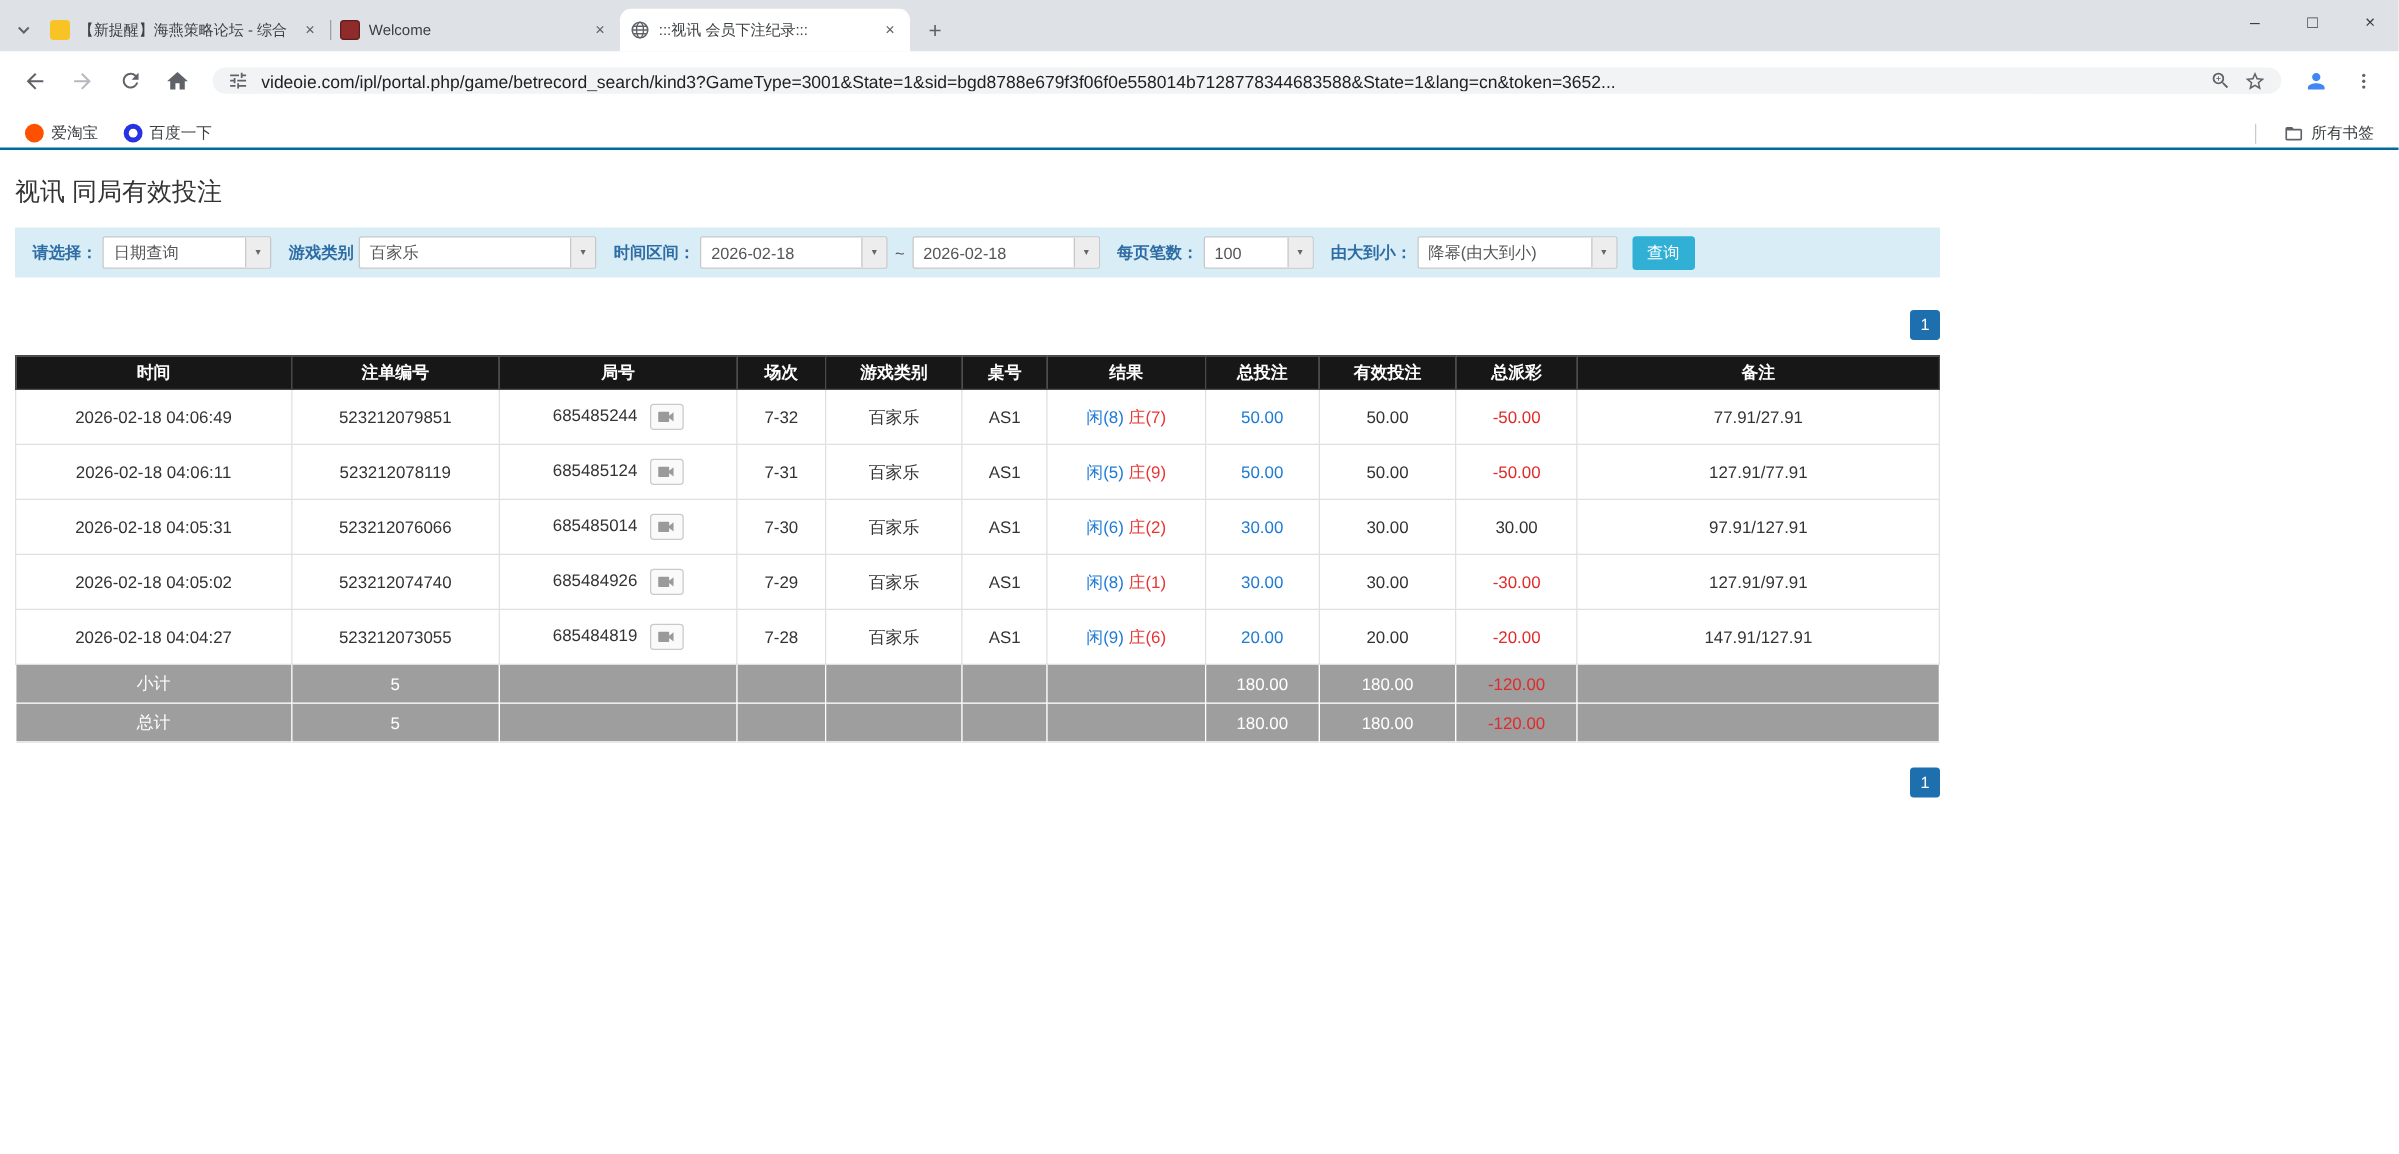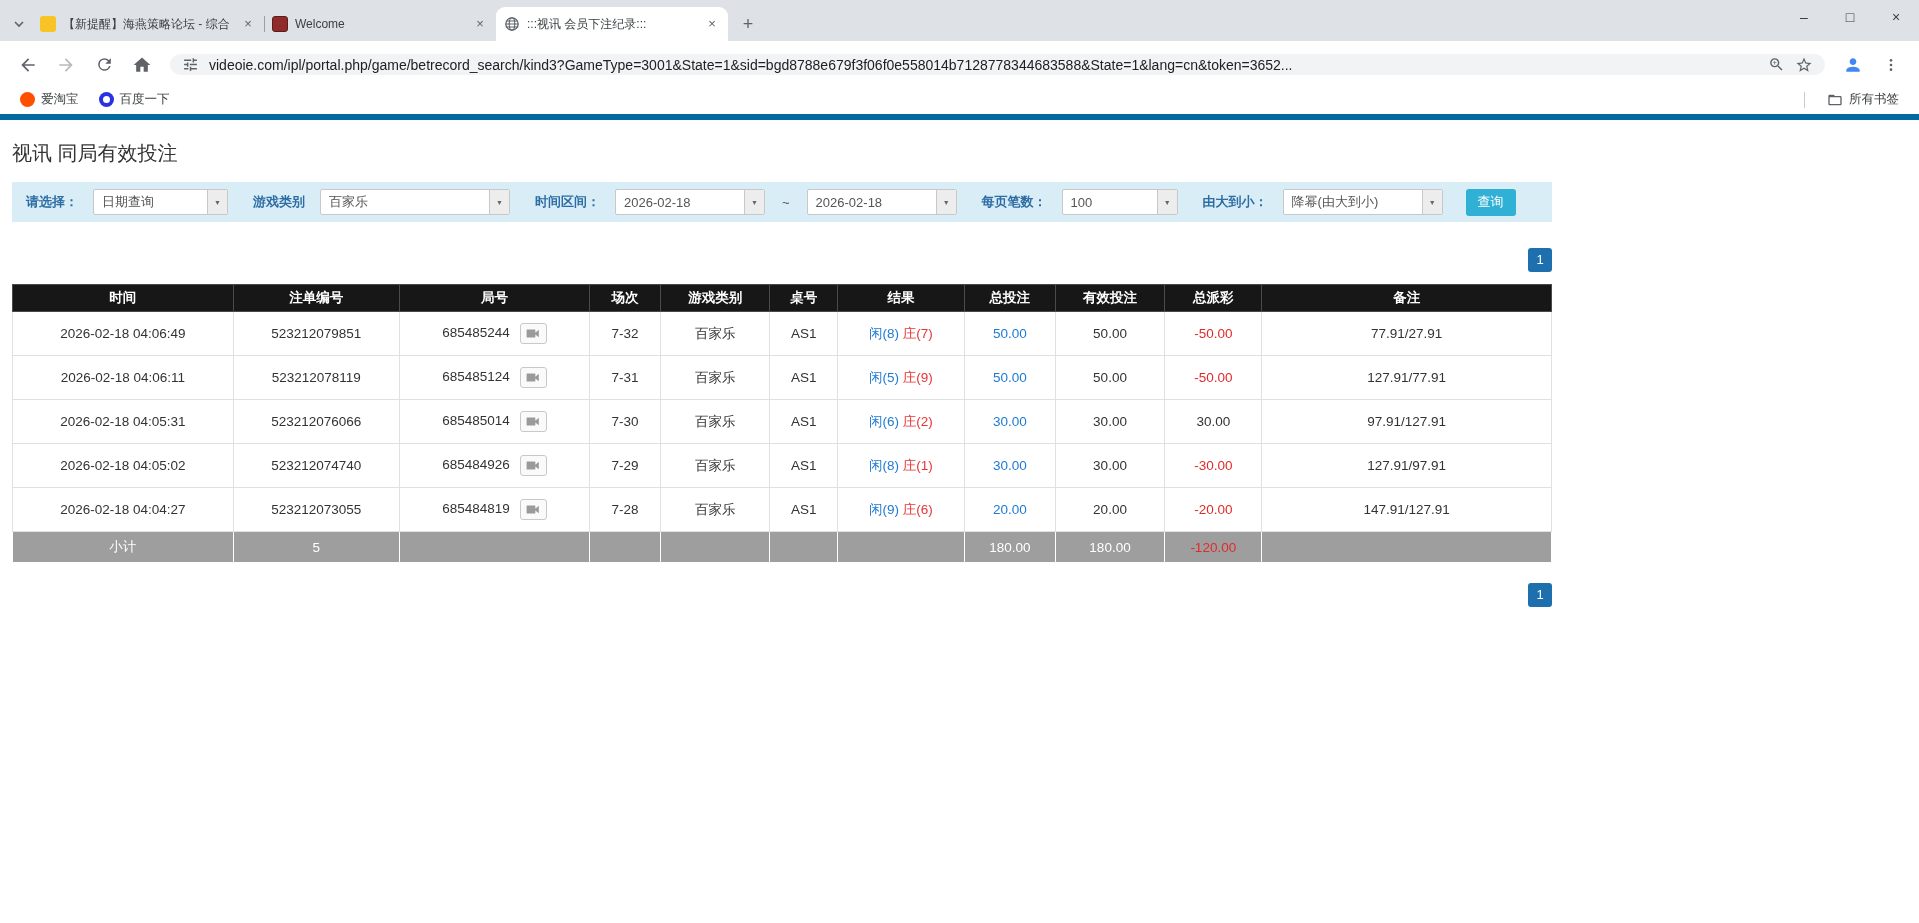--- a/index.html
+++ b/index.html
@@ -24,42 +24,42 @@
   .win-controls { position:absolute; right:0; top:0; height:34px; display:flex; }
   .win-btn { width:46px; height:34px; display:flex; align-items:center; justify-content:center;
     font-size:14px; color:#3c4043; }
 
   .navbar { height:47px; background:#fff; display:flex; align-items:center; padding:0 10px; gap:2px; }
   .navbtn { width:36px; height:36px; border-radius:50%; display:flex; align-items:center; justify-content:center; }
   .omnibox { flex:1; height:21px; background:#f1f3f4; border-radius:17px; display:flex; align-items:center;
     padding:0 12px; gap:10px; margin:0 8px; }
   .omnibox .url { flex:1; font-size:14px; color:#202124; white-space:nowrap; overflow:hidden; }
 
-  .bookmarks { height:32px; background:#fff; display:flex; align-items:flex-start; padding:0 12px; gap:4px;
-    font-size:12.5px; color:#3c4043; border-bottom:6px solid #0369a1; }
+  .bookmarks { height:32px; background:#fff; display:flex; align-items:flex-end; padding:0 12px; gap:4px;
+    font-size:12.5px; color:#3c4043; border-bottom:2px solid #0369a1; }
   .bm-item { display:flex; align-items:center; gap:6px; padding:3px 8px; border-radius:12px; }
   .bm-ic-taobao { width:15px; height:15px; border-radius:50%; background:#ff5000; display:inline-block; }
   .bm-ic-baidu { width:15px; height:15px; border-radius:50%; background:#2932e1; display:inline-block; position:relative; }
   .bm-ic-baidu::after { content:""; position:absolute; left:4px; top:4px; width:7px; height:7px; border-radius:50%; background:#fff; }
   .bm-right { margin-left:auto; display:flex; align-items:center; gap:8px; }
   .bm-divider { width:1px; height:16px; background:#c8cacc; margin-right:6px; }
 
   
   .content { margin-left:12px; width:1540px; }
   .page-title { font-size:20px; font-weight:500; color:#333; margin:20px 0 15px 0; }
 
-  .filterbar { background:#d9edf7; height:40px; display:flex; align-items:center; padding:0 14px; gap:15px; font-size:13px; }
+  .filterbar { background:#d9edf7; height:40px; display:flex; align-items:center; padding:0 14px; gap:4px; font-size:13px; }
   .flabel { color:#2e6da4; font-weight:bold; white-space:nowrap; }
   .flabel.gap { margin-left:10px; }
   .selectbox { height:26px; background:#fff; border:1px solid #c8c8c8; border-radius:2px;
     display:flex; align-items:center; overflow:hidden; }
   .sel-val { flex:1; padding:0 8px; color:#555; font-size:13px; white-space:nowrap; overflow:hidden; }
   .caret { width:20px; height:100%; background:#ededed; border-left:1px solid #c8c8c8;
     display:flex; align-items:center; justify-content:center; font-size:7px; color:#666; }
-  .w135{width:135px;} .w190{width:190px;} .w150{width:150px;} .w100{width:116px;} .w160{width:160px;}
+  .w135{width:135px;} .w190{width:190px;} .w150{width:150px;} .w100{width:88px;} .w160{width:160px;}
   .tilde { color:#555; margin:0 2px; }
   .query-btn { height:27px; padding:0 12px; margin-left:8px; background:#31b0d5; color:#fff; border:none;
     border-radius:3px; font-size:13px; font-family:inherit; cursor:pointer; }
 
   .summary-bar { margin-top:20px; background:#dff0d8; height:32px; display:flex; align-items:center;
     justify-content:space-between; padding:0 14px; font-size:13px; }
   .summary-bar .left { color:#3c763d; }
   .summary-bar .right { color:#e53535; }
 
   .pager { text-align:right; margin:26px 0 12px 0; }
@@ -377,19 +377,32 @@
         <td></td>
           <td></td>
           <td></td>
           <td></td>
           <td></td>
         <td>180.00</td>
         <td>180.00</td>
         <td class="neg">-120.00</td>
         <td></td>
       </tr>
+      <tr class="sum">
+        <td>总计</td>
+        <td>5</td>
+        <td></td>
+          <td></td>
+          <td></td>
+          <td></td>
+          <td></td>
+        <td>180.00</td>
+        <td>180.00</td>
+        <td class="neg">-120.00</td>
+        <td></td>
+      </tr>
     </tbody>
   </table>
 
   <div class="pager bottom">
     <span class="page-btn">1</span>
   </div>
 </div>
 
 </body></html>

